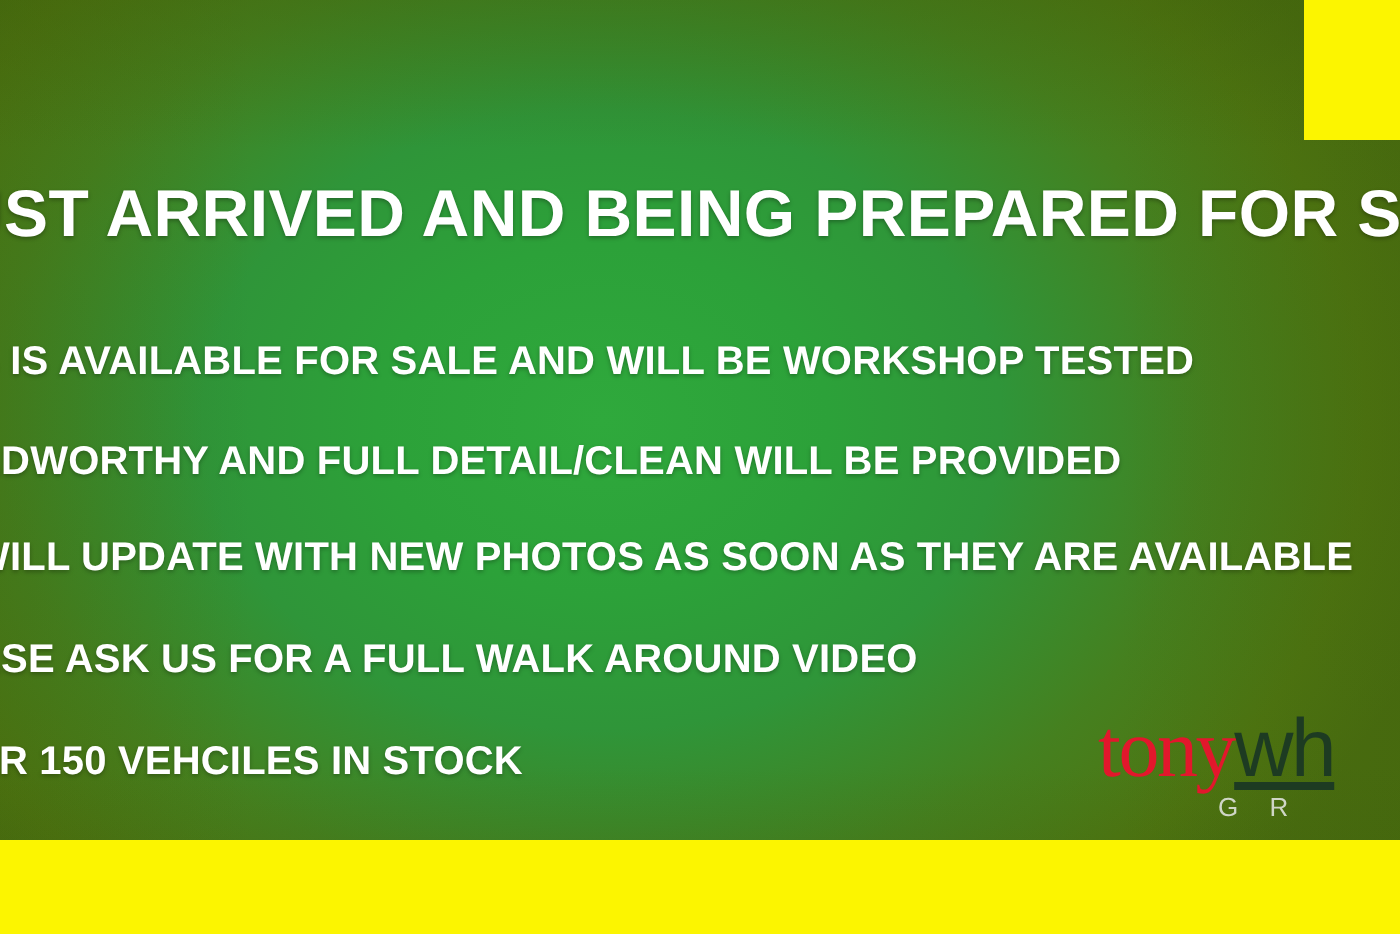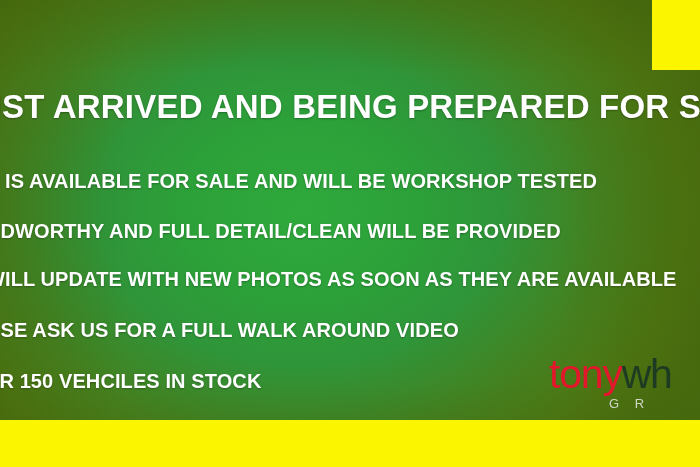--- a/index.html
+++ b/index.html
@@ -90,22 +90,22 @@
     height: 62px;
     overflow: hidden;
   }
   #logo-wordmark {
     font-size: 41px;
     line-height: 40px;
     font-weight: normal;
     letter-spacing: -1.2px;
     white-space: nowrap;
   }
-  #logo-word-tony { color: #e2172c; }
-  #logo-word-white { color: #1d3b22; }
+  #logo-word-tony { color: #e2172c; font-family: Liberation Serif, serif; }
+  #logo-word-white { color: #1d3b22; text-decoration: underline; }
   #logo-sub {
     margin-top: 2px;
     margin-left: 60px;
     font-size: 13px;
     letter-spacing: 6px;
     color: #cfd6c6;
     white-space: nowrap;
   }
 </style>
 </head>

